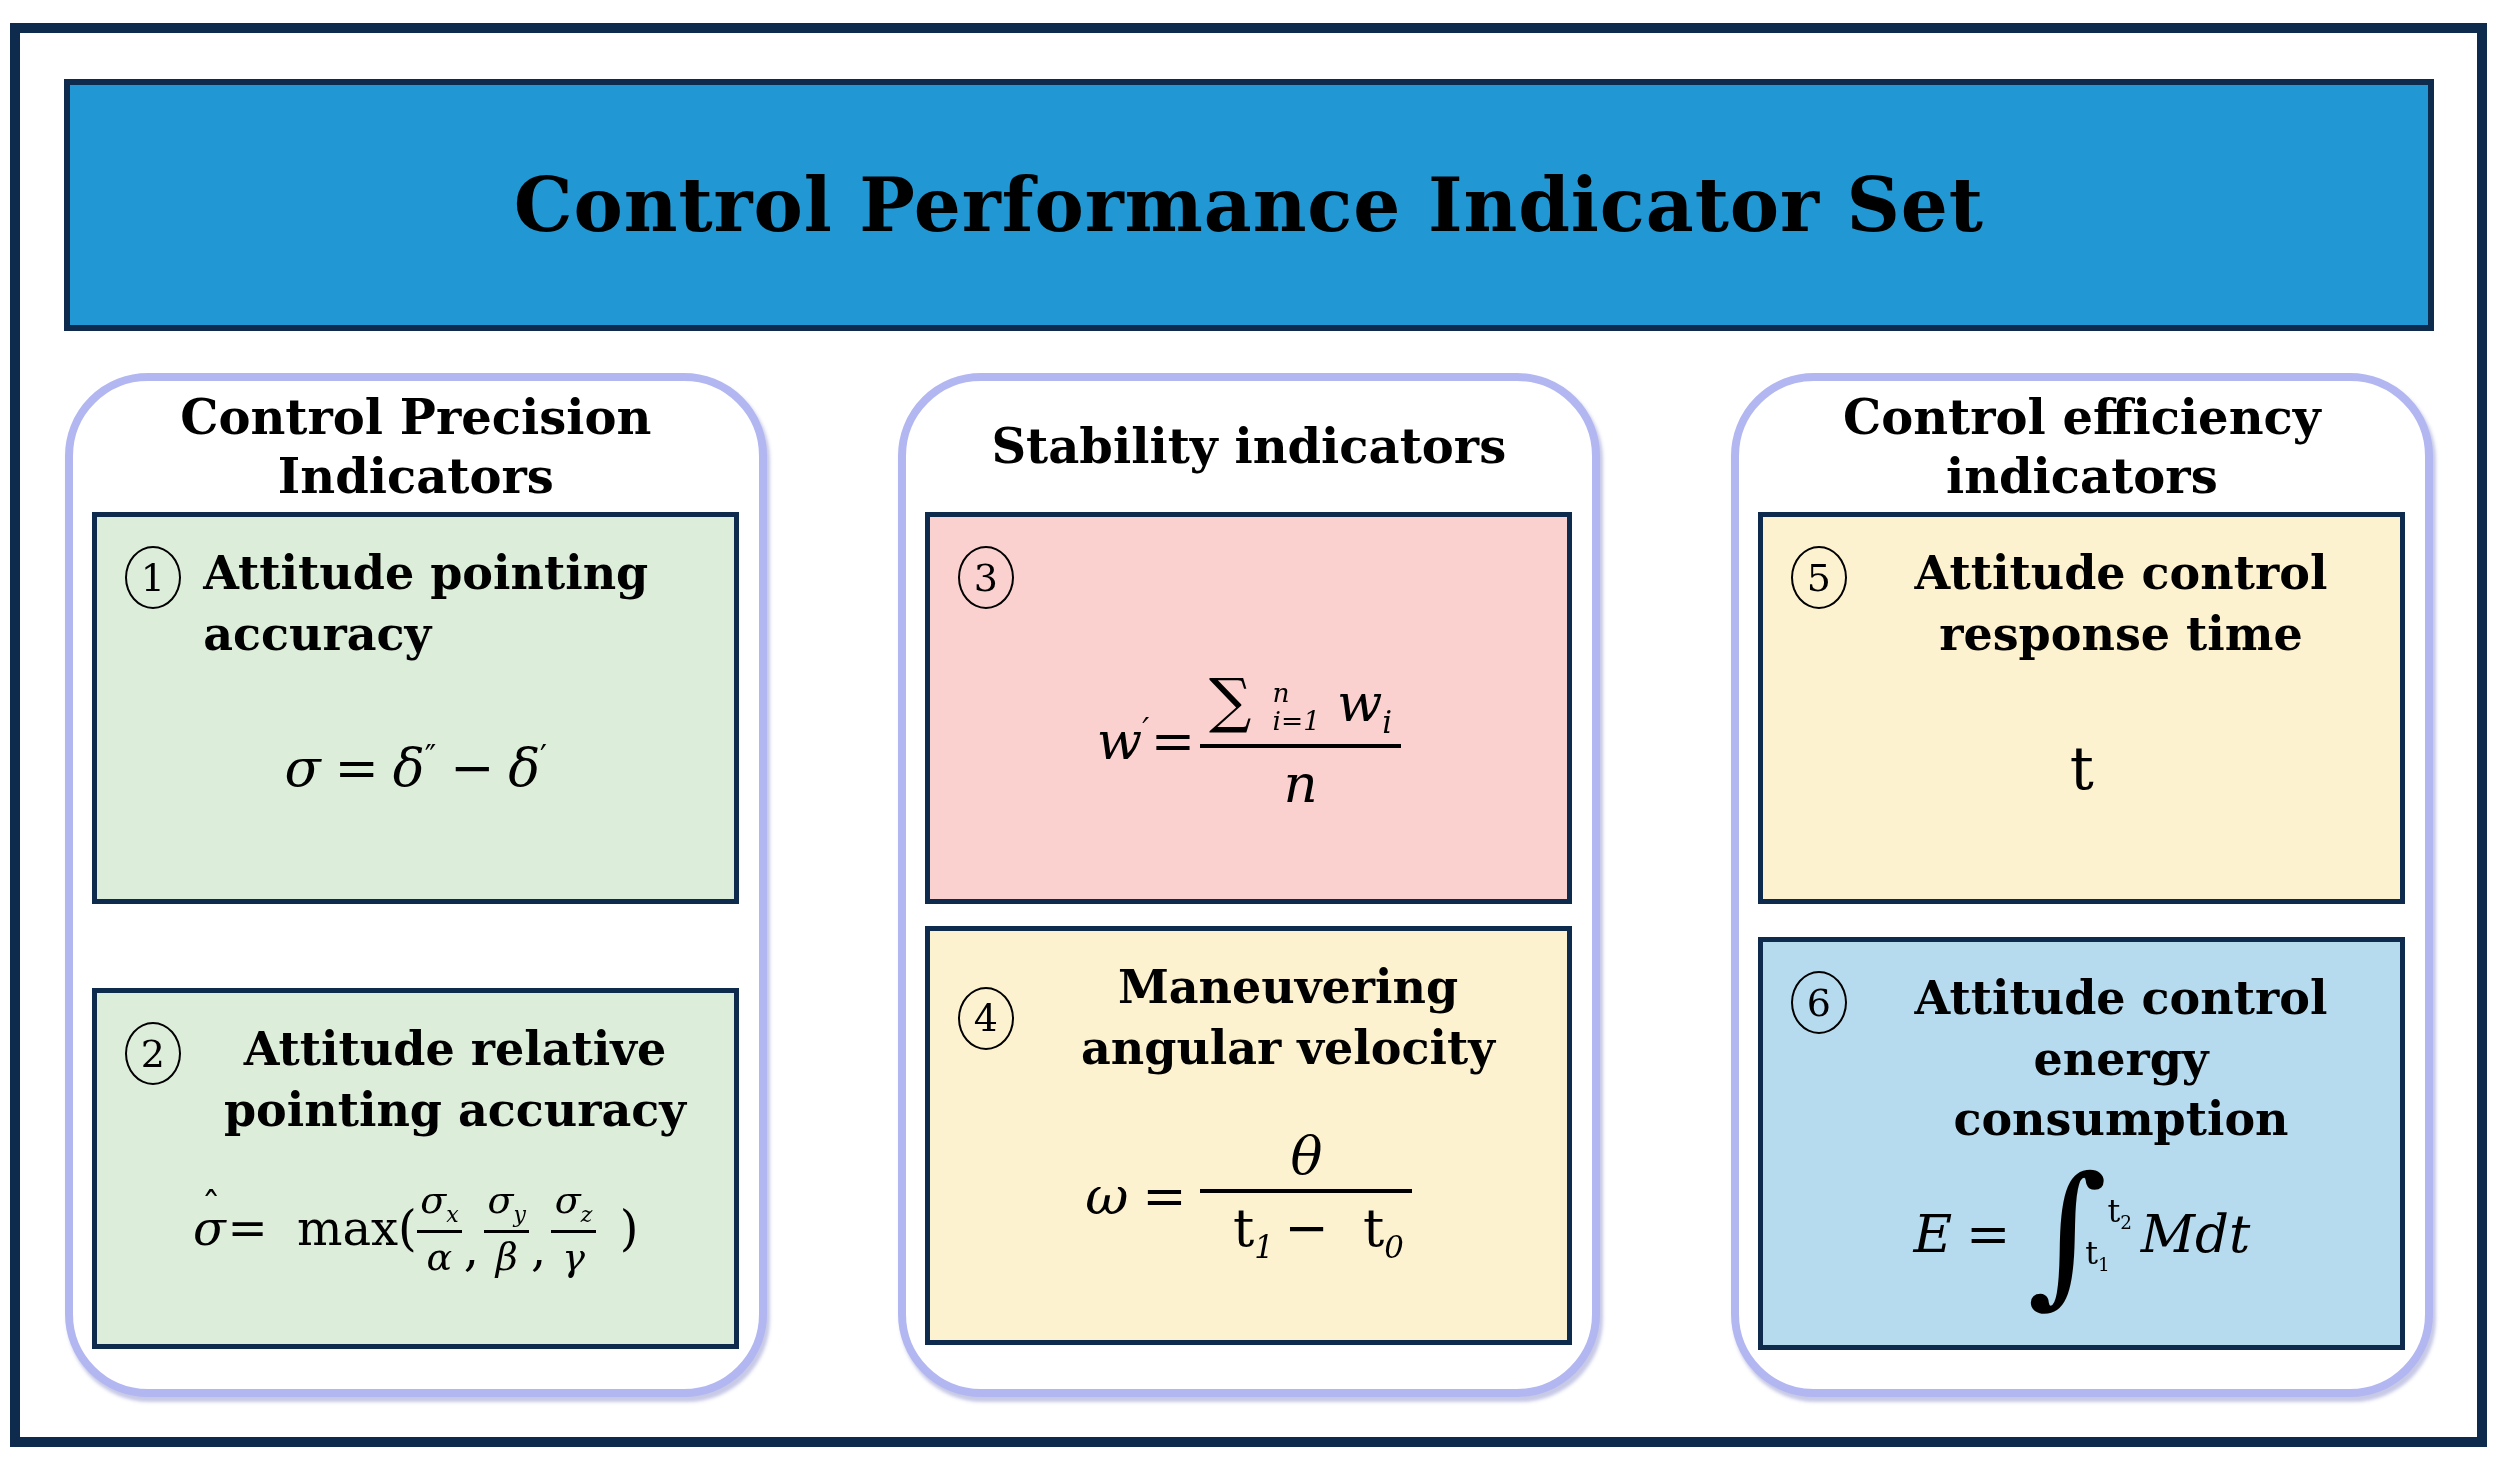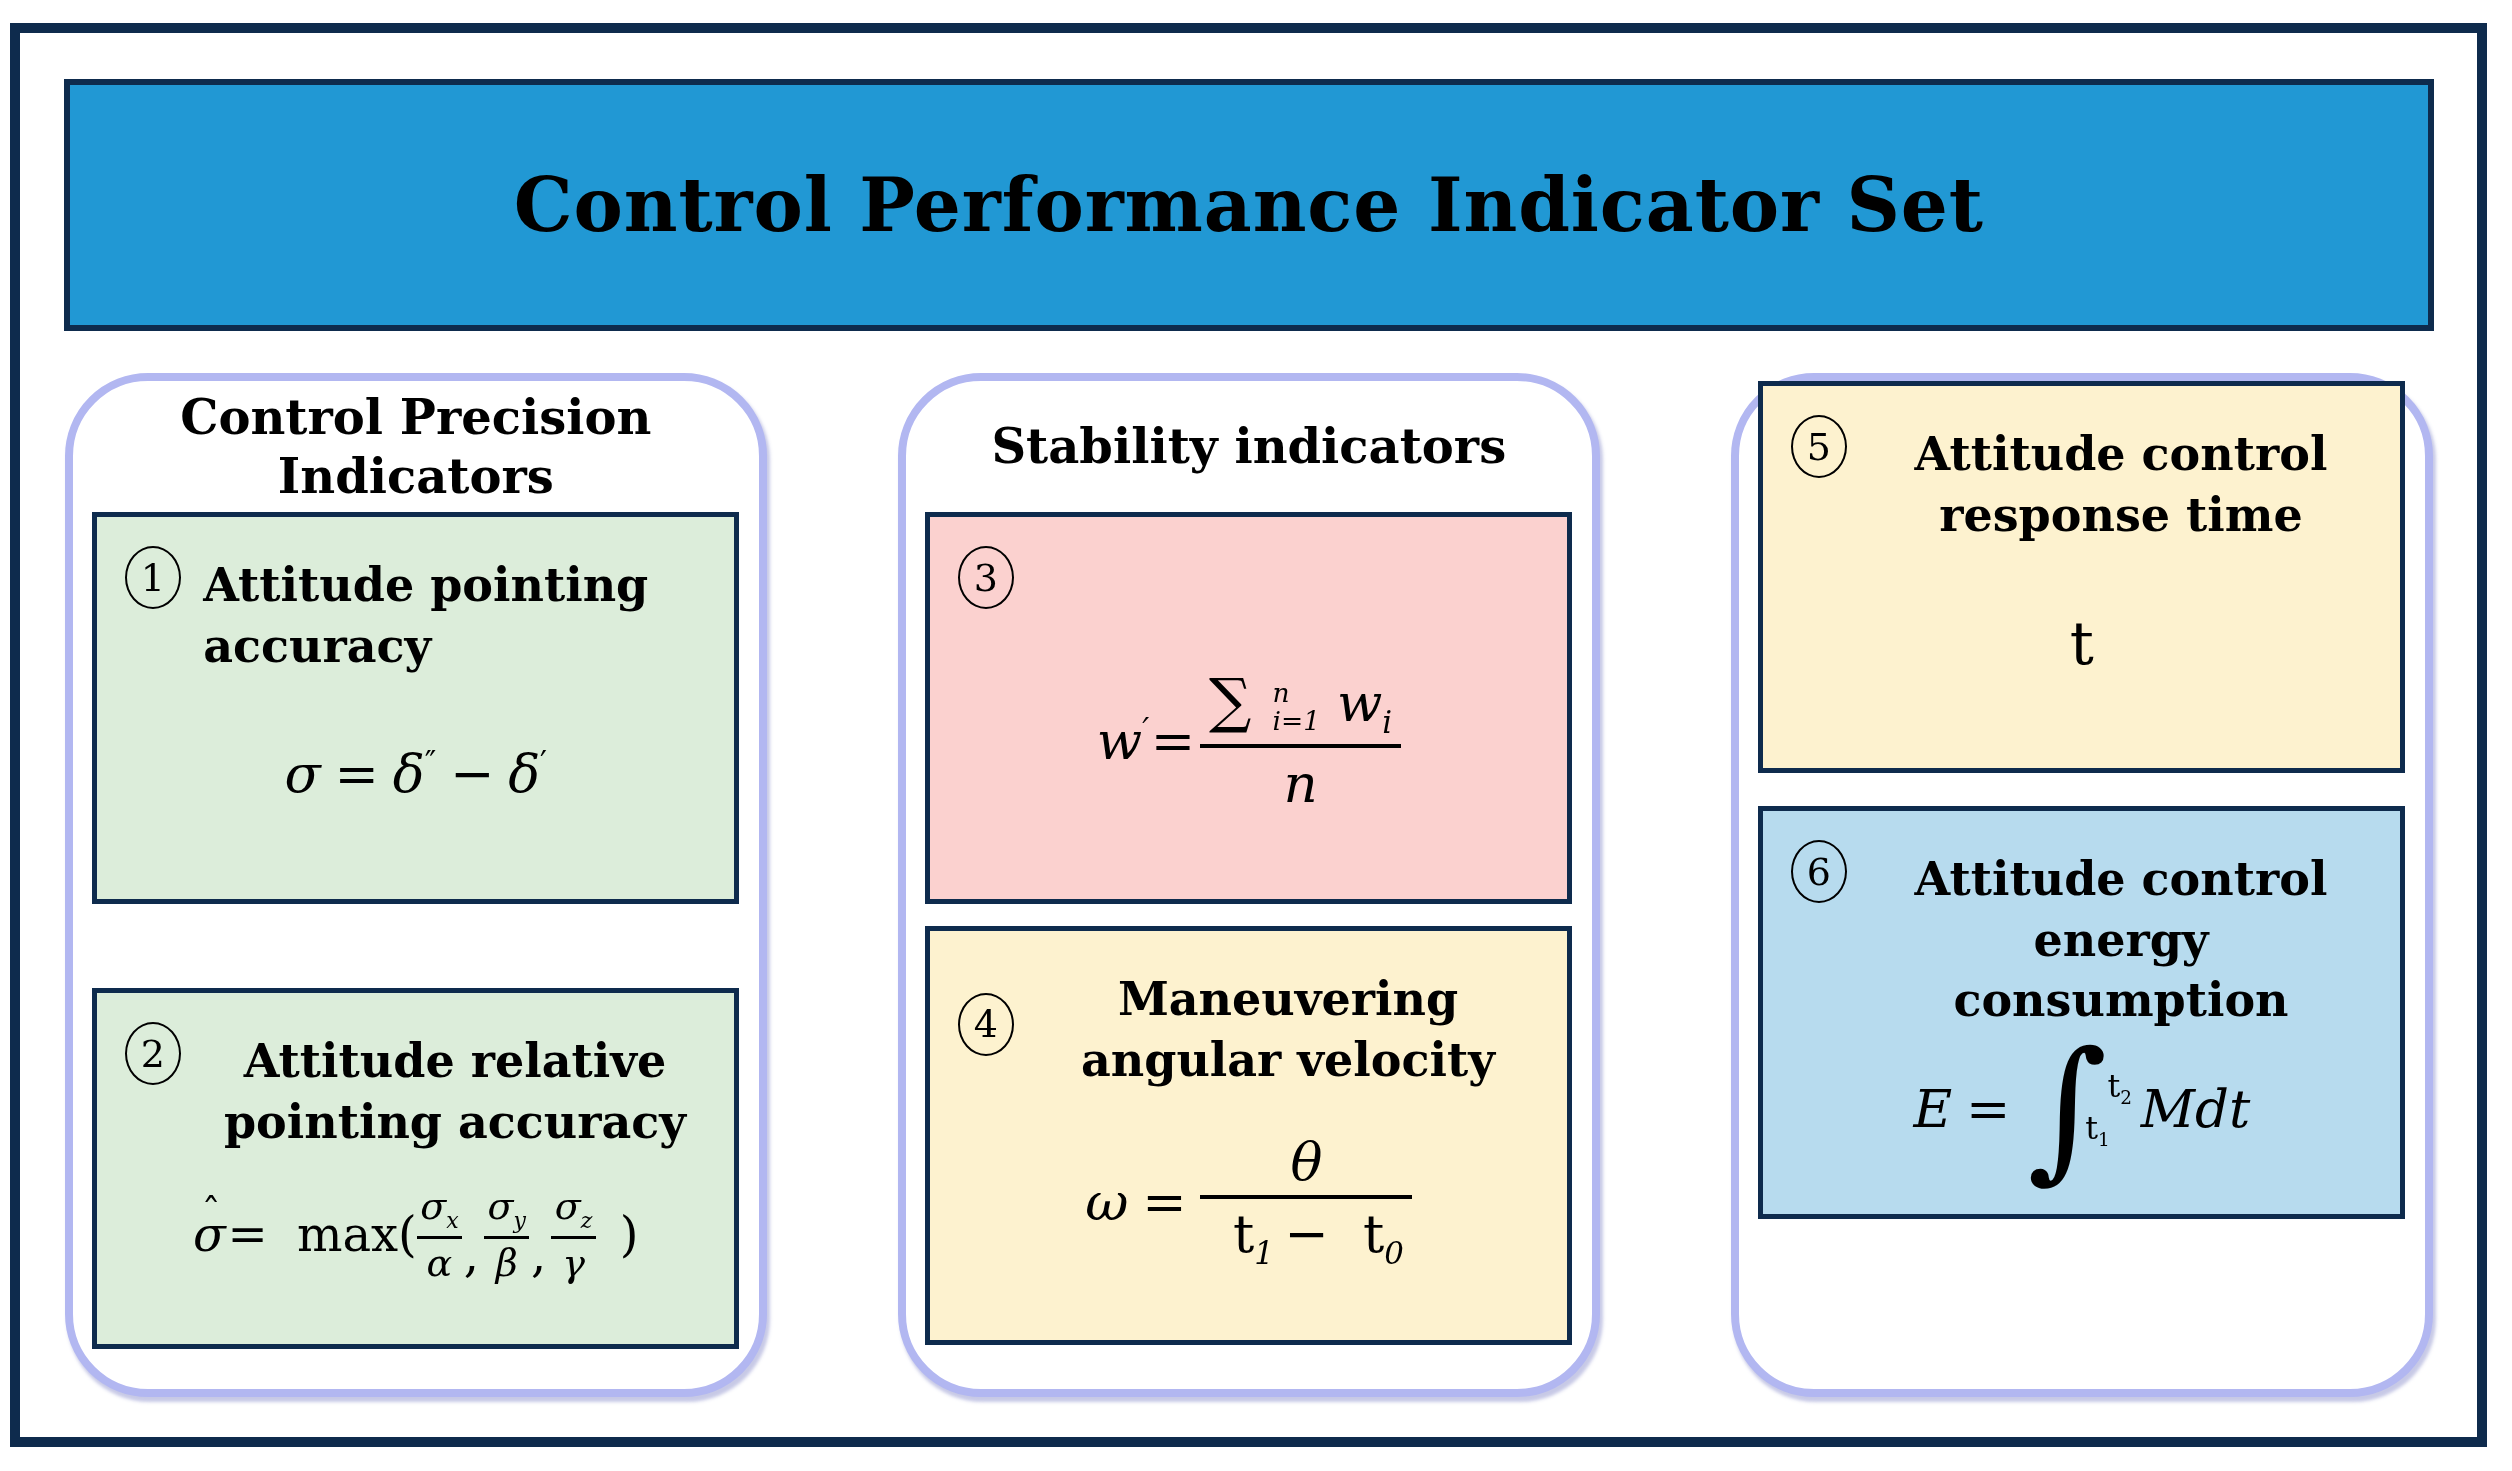--- a/index.html
+++ b/index.html
@@ -27,21 +27,21 @@
         padding:26px 27.5px 19px;display:flex;flex-direction:column;}
   .ibox.upper{height:392px;}
   .col1 .ibox.lower{height:361px;margin-top:84px;}
   .col2 .ibox.lower{height:419px;margin-top:22.4px;}
   .col3 .ibox.lower{height:413px;margin-top:33px;}
   .bg-green{background:#dcedda;}
   .bg-pink{background:#fbd1cf;}
   .bg-yellow{background:#fdf2cf;}
   .bg-blue{background:#b7dbee;}
   .ibox-head{display:flex;gap:22.4px;font-size:46px;font-weight:700;line-height:1.32;}
-  .ibox-label{white-space:pre-line;flex:1;margin-top:12px;}
+  .ibox-label{white-space:pre-line;flex:1;}
   .head-left .ibox-label{text-align:left;}
   .head-center .ibox-label{text-align:center;}
   .badge{display:inline-flex;align-items:center;justify-content:center;flex:0 0 auto;
         width:52px;height:59px;border:2.6px solid #000;border-radius:50%;
         font-size:38px;font-weight:400;margin-top:3.4px;}
   .badge-center{align-self:center;margin-top:0;}
   .formula-row{flex:1;display:flex;align-items:center;justify-content:center;
         padding-bottom:8.6px;}
   
   .formula{display:inline-flex;align-items:center;font-size:53px;font-style:italic;}
@@ -186,20 +186,22 @@
               <span class="frac">
                 <span class="num it">θ</span>
                 <span class="den"><span class="up">t</span><sub>1</sub><span class="op" style="margin:0 10.3px;">−</span><span class="up">t</span><sub>0</sub></span>
               </span>
             </span>
           </div>
         </div>
       </section>
 
       <section class="column col3">
+        <h2 class="col-header">Control efficiency
+indicators</h2>
 
         <div class="ibox upper bg-yellow">
           <div class="ibox-head head-center">
             <span class="badge">
                 <span>5</span>
               </span>
             <span class="ibox-label">Attitude control
 response time</span>
           </div>
           <div class="formula-row">

